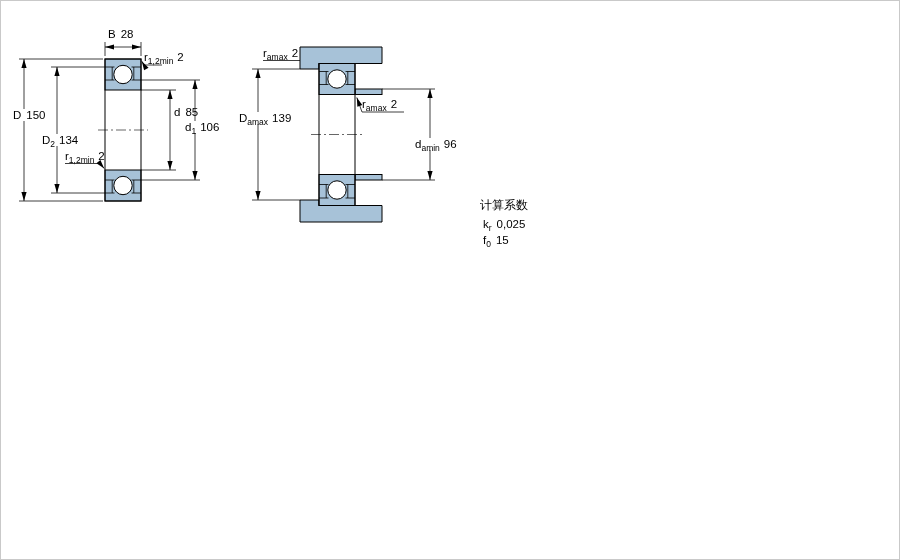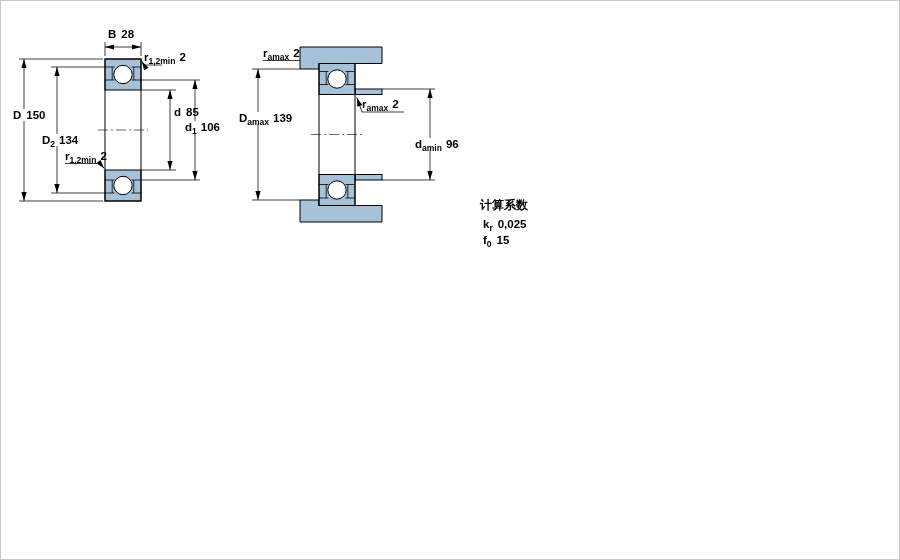--- a/index.html
+++ b/index.html
@@ -1,16 +1,16 @@
 <!DOCTYPE html>
 <html><head>
 <meta charset="utf-8">
 <style>
   html,body { margin:0; padding:0; background:#ffffff; }
-  .page { width:900px; height:560px; box-sizing:border-box; border:1px solid #c9c9c9; background:#fff;font-weight:bold; }
+  .page { width:900px; height:560px; box-sizing:border-box; border:1px solid #c9c9c9; background:#fff; }
   svg { display:block; }
   text { font-family:"Liberation Sans","DejaVu Sans",sans-serif; font-size:11.5px; fill:#000; }
   .sub { font-size:8.5px; }
   .title-text { font-size:12px; }
   .part { stroke:#000; stroke-width:1; }
   .outline { fill:none; stroke:#000; stroke-width:1; }
   .thin { fill:none; stroke:#000; stroke-width:0.8; }
   .ball { fill:#fff; stroke:#000; stroke-width:1; }
   .dim { fill:none; stroke:#000; stroke-width:0.75; }
   .cl { fill:none; stroke:#000; stroke-width:0.6; stroke-dasharray:10 3 2 3; }

